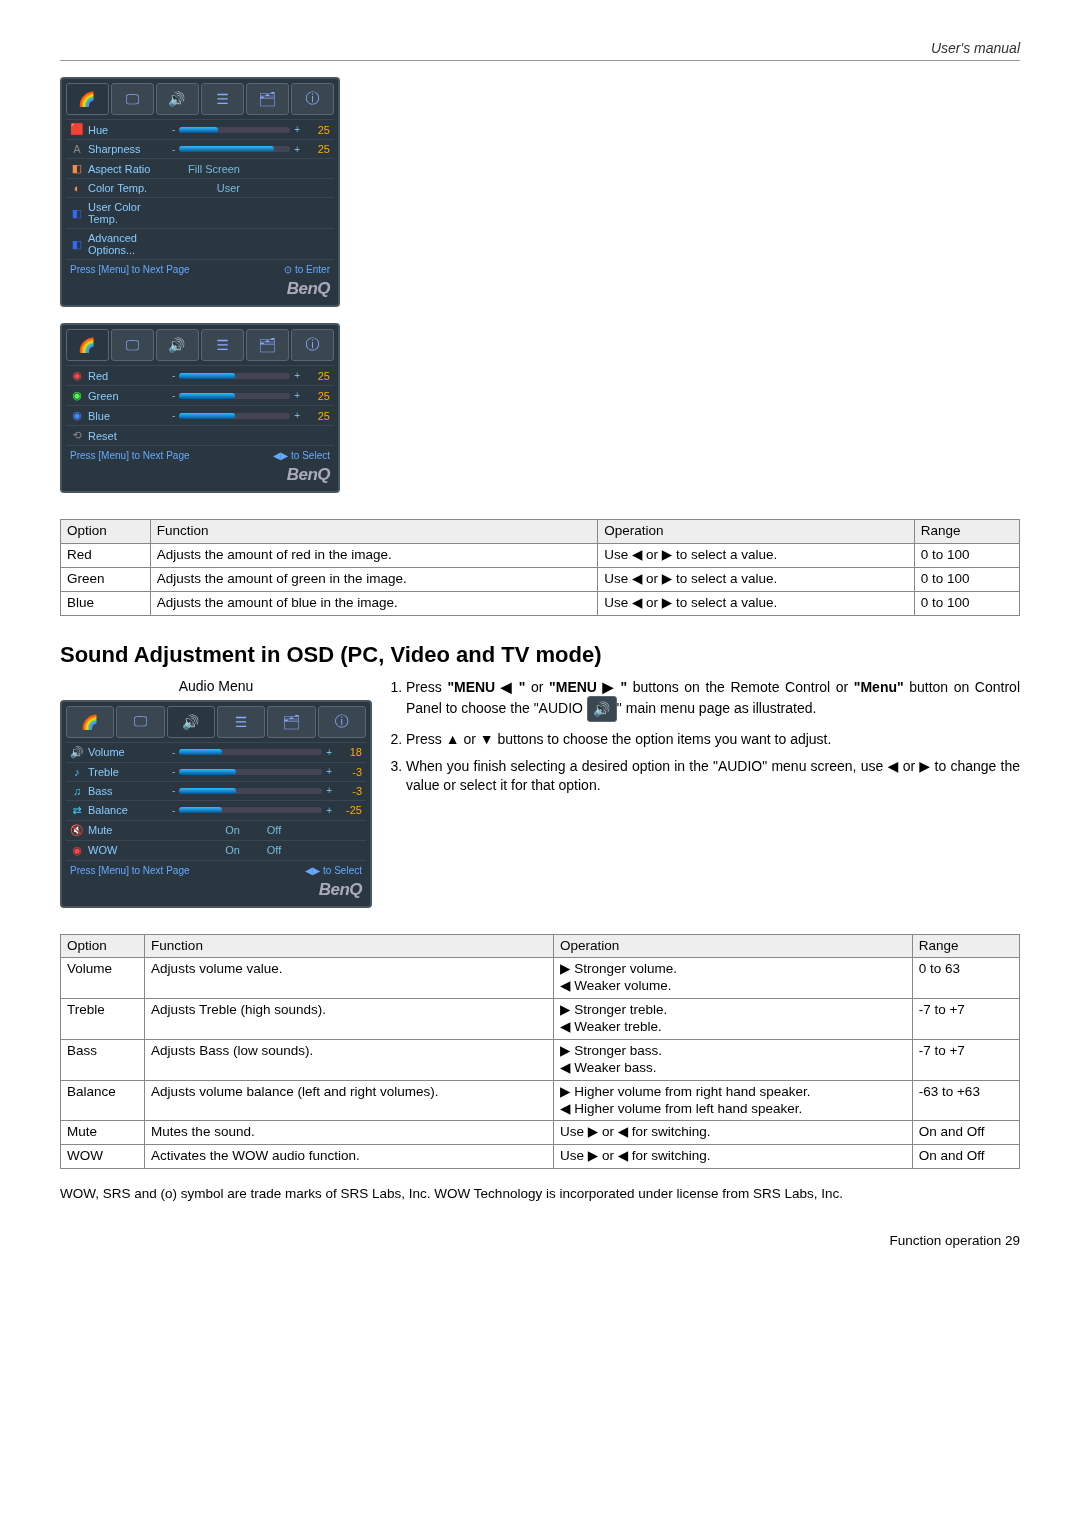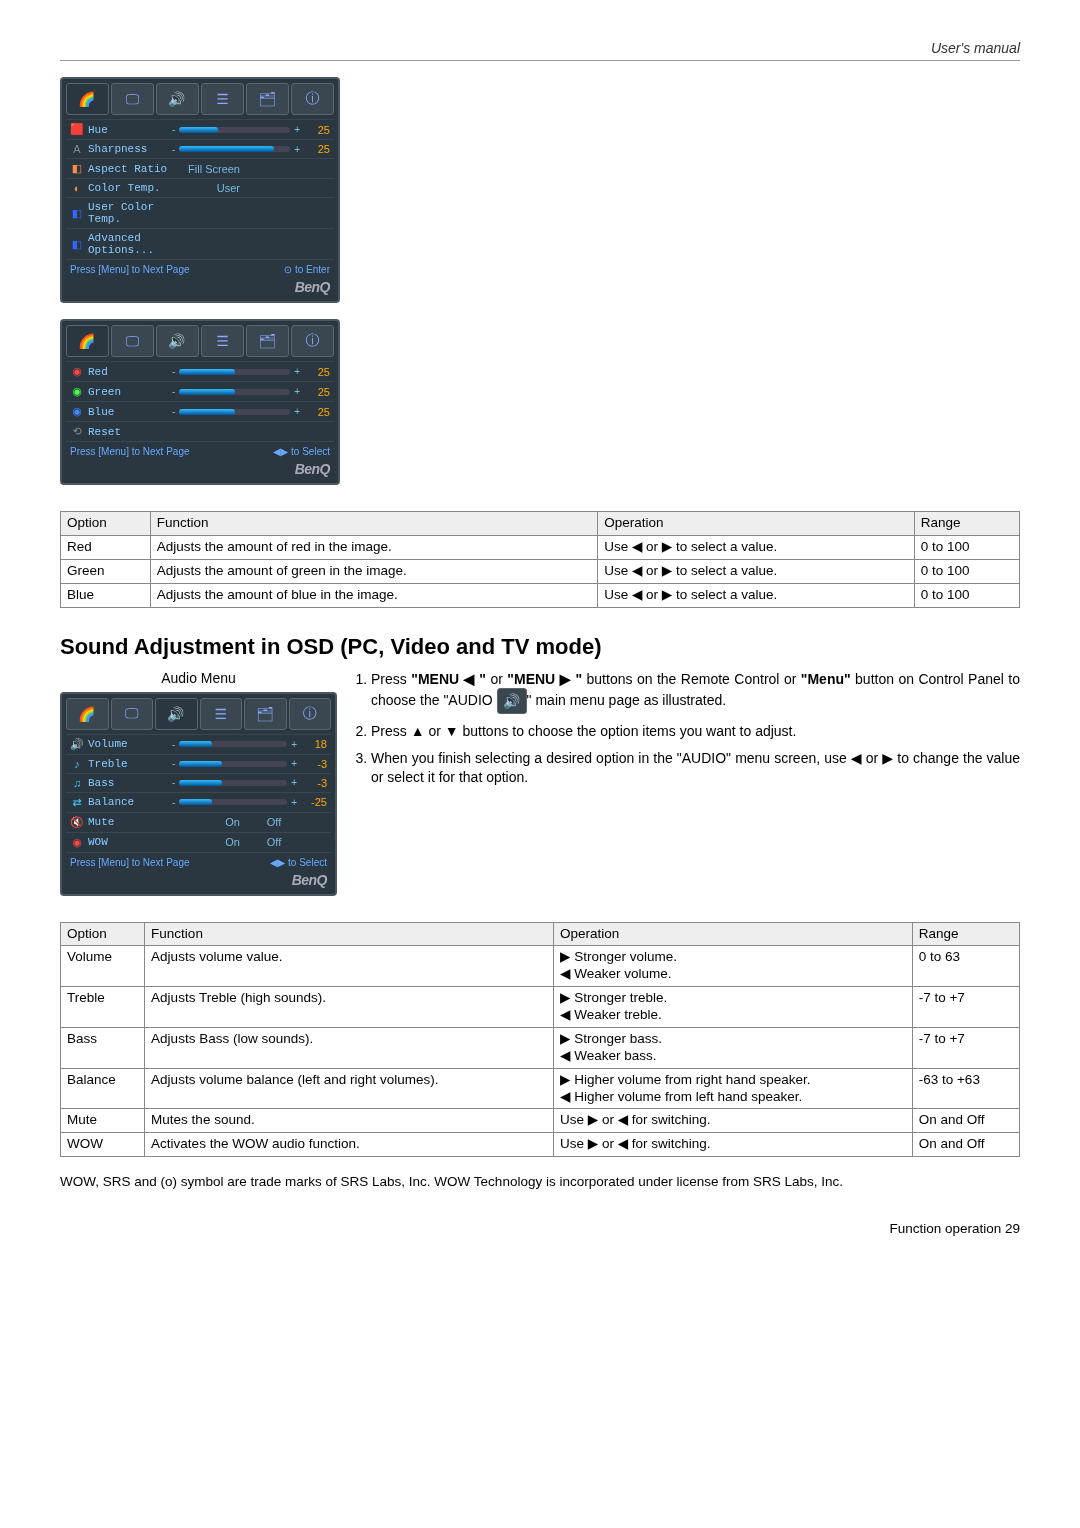--- a/index.html
+++ b/index.html
@@ -63,21 +63,20 @@
   font-size: 11px;
   color: #8cf;
 }
 .osd-icon {
   width: 14px;
   margin-right: 4px;
   text-align: center;
 }
 .osd-label {
   width: 84px;
-  font-family: Liberation Mono, monospace;
 }
 .osd-value {
   width: 68px;
   color: #7bd;
   text-align: right;
 }
 .osd-slider {
   flex: 1;
   height: 6px;
   background: #445;
@@ -102,21 +101,21 @@
   padding: 4px;
   font-size: 10px;
   color: #6af;
   border-top: 1px solid #3a4650;
 }
 .osd-brand {
   text-align: right;
   color: #aab;
   font-style: italic;
   font-weight: bold;
-  font-size: 14px;
+  font-size: 17px;
   padding: 0 4px 2px;
   letter-spacing: -0.5px;
 }
 .notes-col {
   flex: 1;
 }
 .notes-col ol {
   padding-left: 14px;
   margin: 0;
 }
@@ -335,21 +334,21 @@
         <td style="white-space: pre-line;">Adjusts the amount of blue in the image.</td>
         <td style="white-space: pre-line;">Use ◀ or ▶ to select a value.</td>
         <td style="white-space: pre-line;">0 to 100</td>
       </tr>
     </tbody>
 </table>
 
 <h2>Sound Adjustment in OSD (PC, Video and TV mode)</h2>
 
 <div class="audio-menu-wrap">
-  <div style="width:277px">
+  <div style="width:312px">
     <div class="audio-menu-caption">Audio Menu</div>
     <div class="osd-panel">
       <div class="osd-tabs">
         <div class="tab">🌈</div>
         <div class="tab">🖵</div>
         <div class="tab active">🔊</div>
         <div class="tab">☰</div>
         <div class="tab">🗂</div>
         <div class="tab">ⓘ</div>
       </div>

